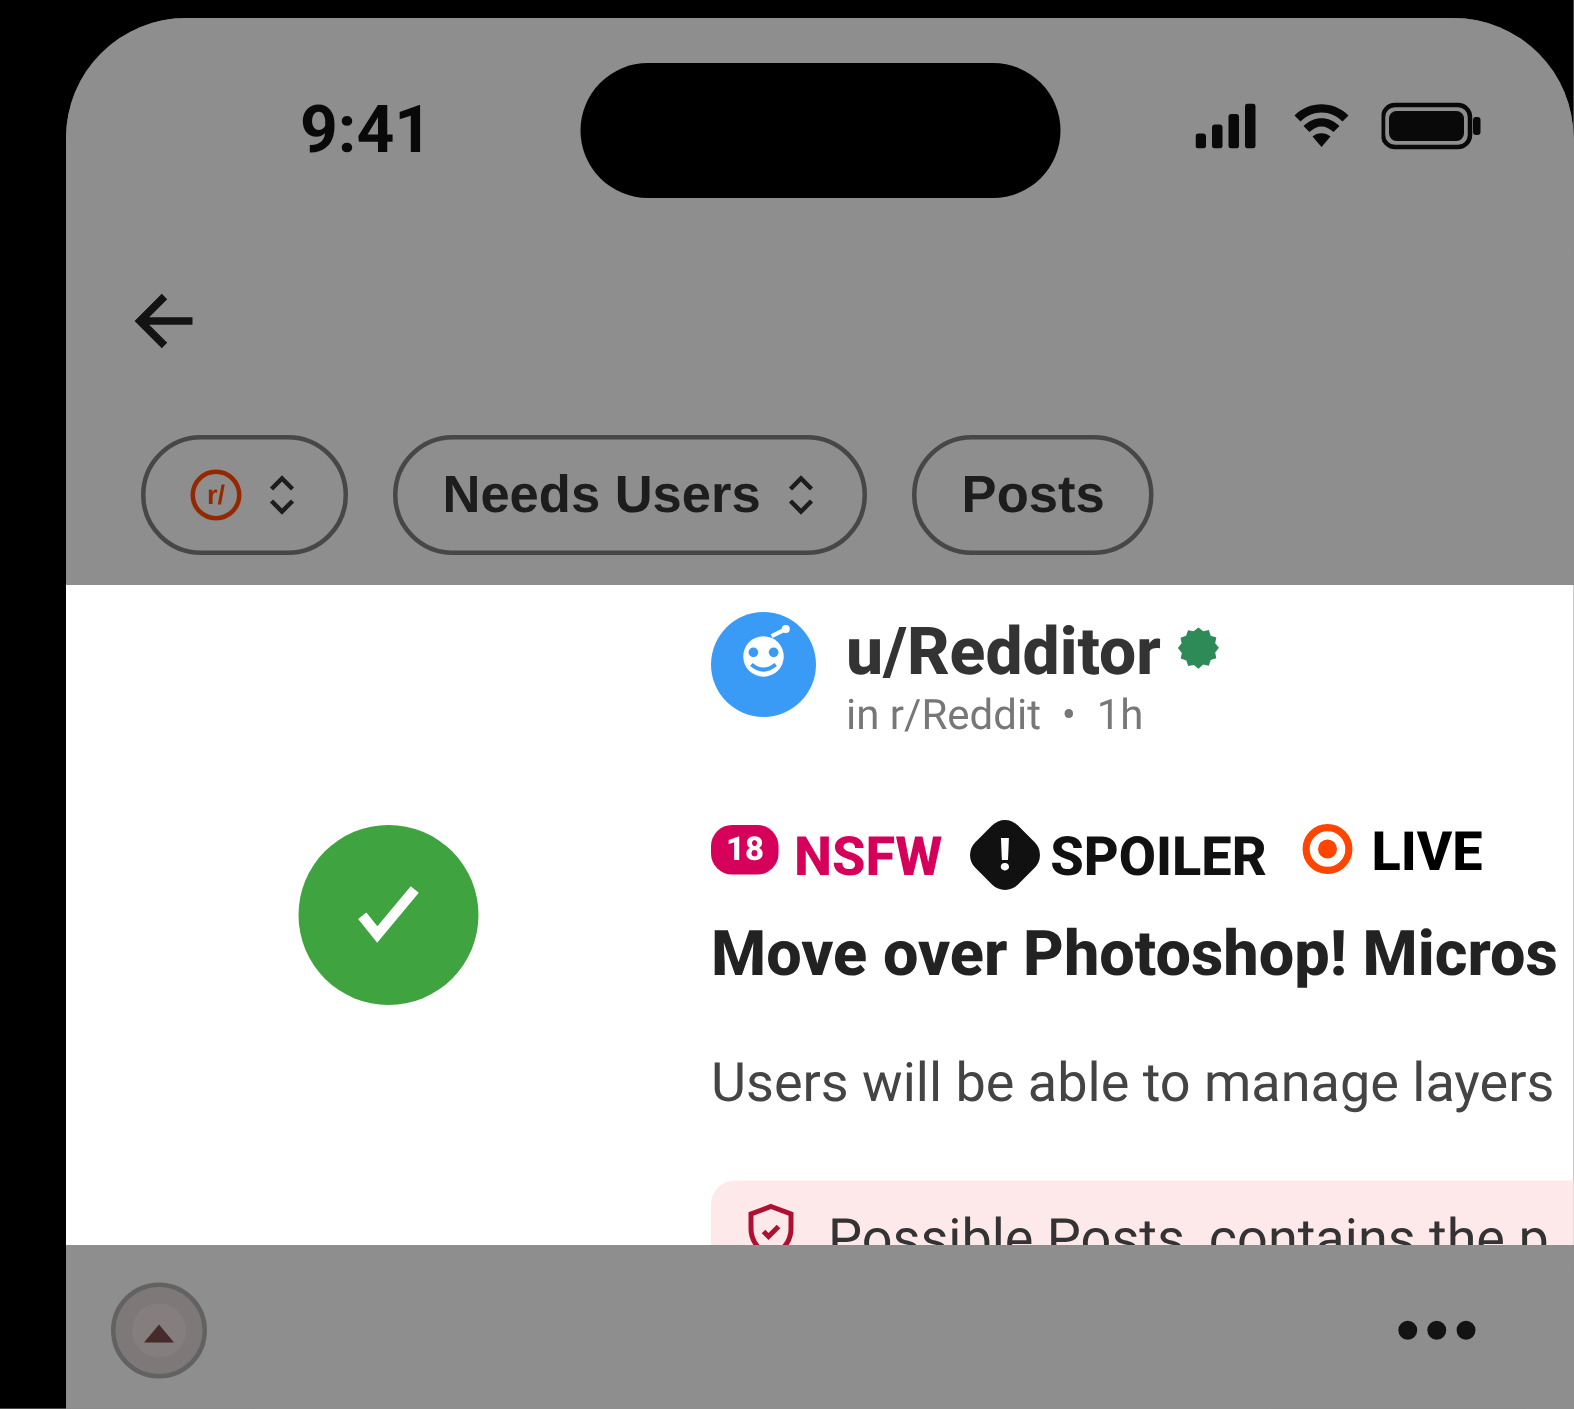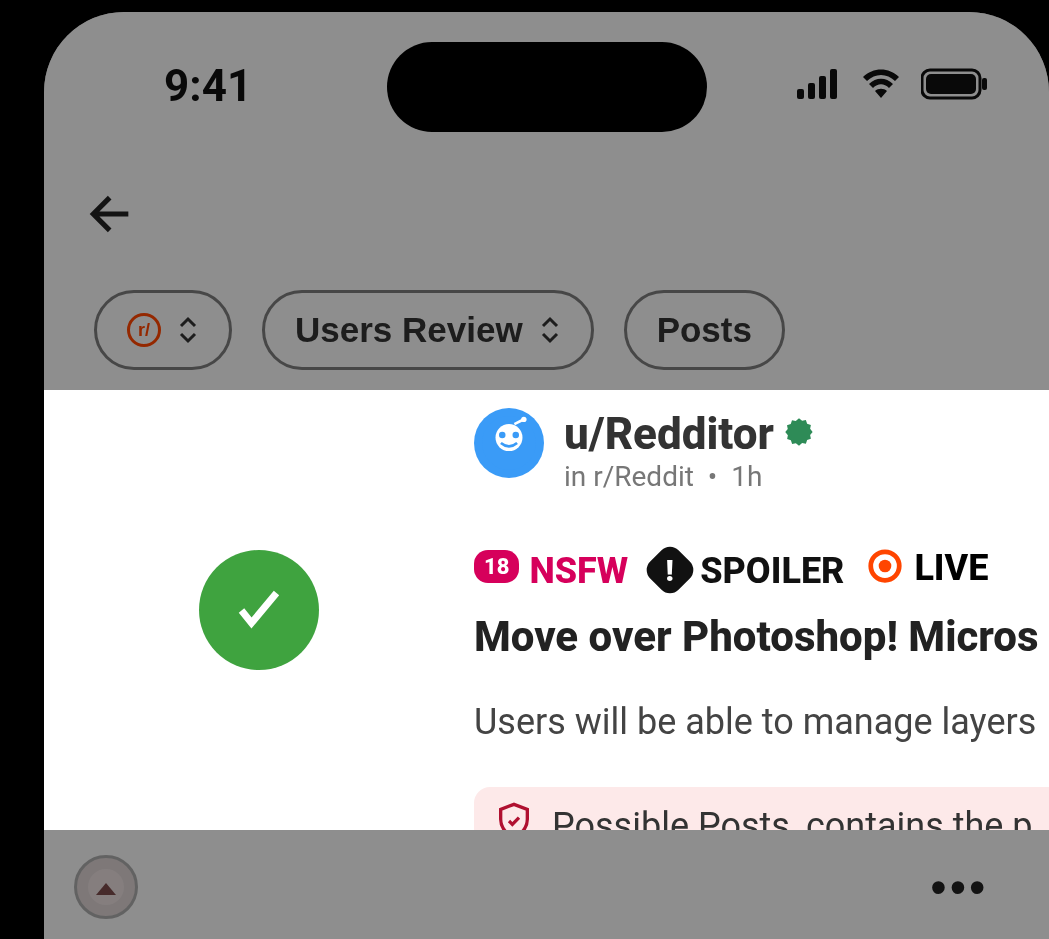--- a/index.html
+++ b/index.html
@@ -31,21 +31,21 @@
   .status-bar {
     position: absolute;
     top: 34px;
     left: 0; right: 0;
     height: 80px;
     display: flex;
     align-items: center;
     justify-content: space-between;
     padding: 0 60px 0 120px;
   }
-  .status-time { font-size: 44px; font-weight: 700; color: #111; }
+  .status-time { font-size: 44px; font-weight: 700; color: #111; margin-left: 36px; }
   .status-right { display: flex; gap: 18px; align-items: center; }
   .notch {
     position: absolute;
     top: 30px;
     left: 50%;
     transform: translateX(-50%);
     width: 320px;
     height: 90px;
     background: #000;
     border-radius: 50px;
@@ -247,21 +247,21 @@
   <div class="chips">
     <button class="chip">
       <span class="r-icon">r/</span>
       <span class="chevvert">
         <svg width="22" height="30" viewBox="0 0 22 30" stroke="#333" stroke-width="3" fill="none">
             <path d="M4 11 L11 4 L18 11 M4 19 L11 26 L18 19"></path>
           </svg>
       </span>
     </button>
     <button class="chip">
-      <span>Users Review</span>
+      <span>Needs Users</span>
       <span class="chevvert">
         <svg width="22" height="30" viewBox="0 0 22 30" stroke="#333" stroke-width="3" fill="none">
             <path d="M4 11 L11 4 L18 11 M4 19 L11 26 L18 19"></path>
           </svg>
       </span>
     </button>
     <button class="chip">
       <span>Posts</span>
     </button>
   </div>

